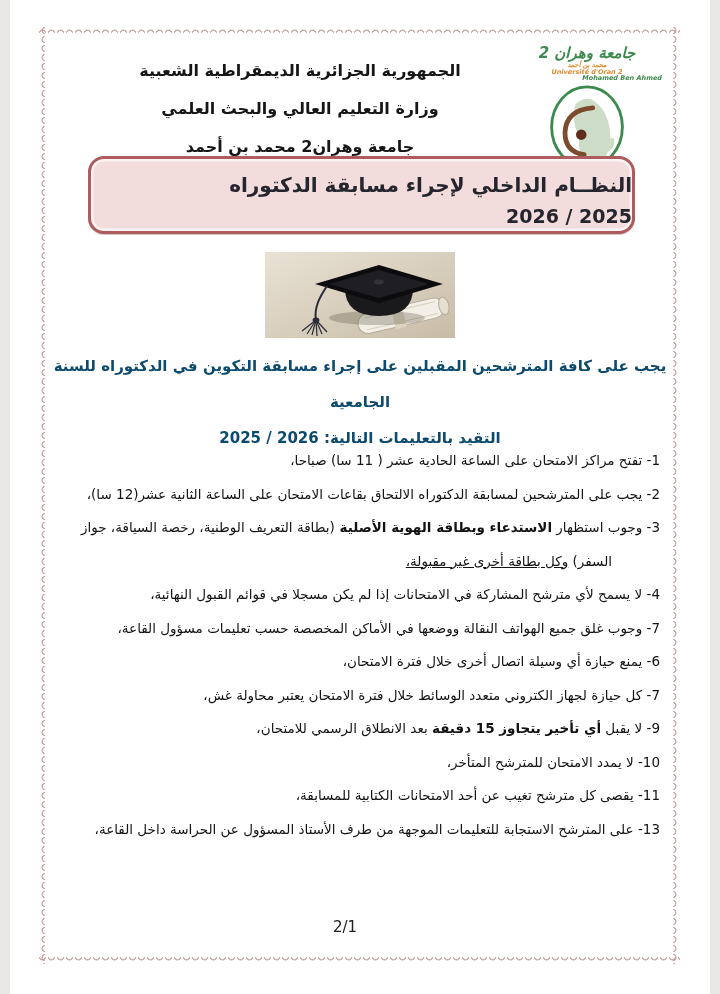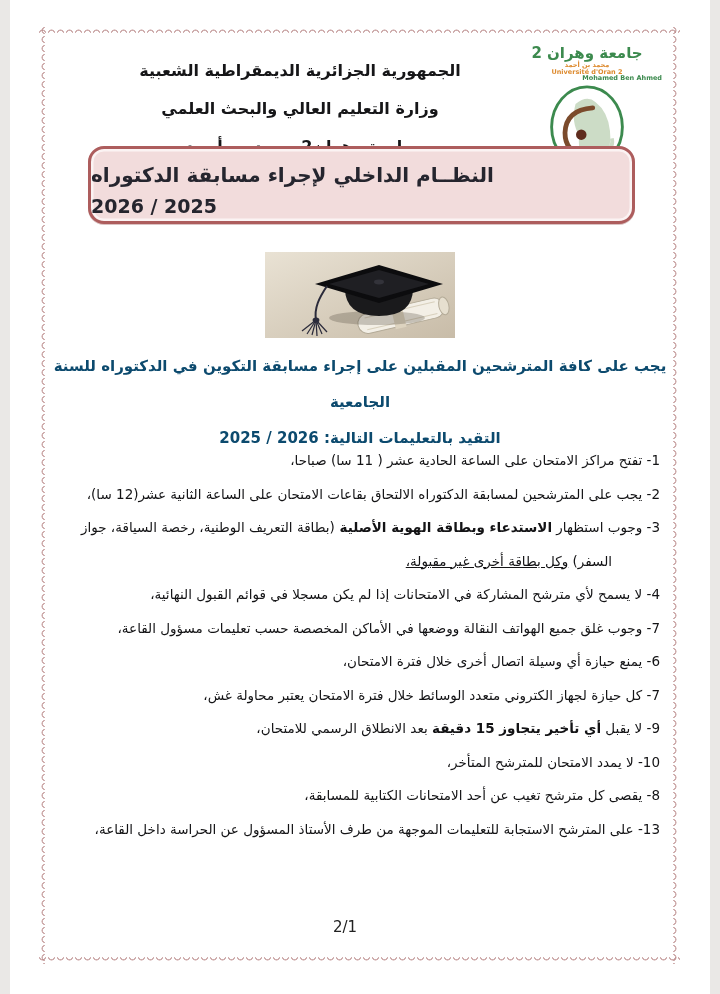--- a/index.html
+++ b/index.html
@@ -31,35 +31,35 @@
     background-size:7px 9px;background-repeat:repeat-y;}
 
   .header-text{
     position:absolute;top:52px;left:80px;width:420px;
     direction:rtl;text-align:center;
     font-weight:bold;font-size:16px;line-height:38px;
     color:#161618;
   }
   .logo{
     position:absolute;top:46px;right:48px;width:150px;
-    text-align:center;direction:rtl;line-height:1.05;
+    text-align:center;direction:rtl;line-height:1.05;font-style:italic;
   }
   .logo-title{font-size:15px;font-weight:bold;color:#3c8a4e;letter-spacing:0;}
   .logo-sub{font-size:6.5px;font-weight:bold;}
   .logo-sub.or{color:#dd8a2e;}
   .logo-sub.gr{color:#3c8a4e;text-align:right;}
   .seal{display:block;margin:1px auto 0 auto;}
 
   .title-box{
-    position:absolute;top:146px;left:78px;right:75px;height:62px;
+    position:absolute;top:156px;left:78px;right:75px;height:62px;
     background:#f2dcdc;
     border:3.5px solid #ad5d5d;
     border-radius:16px;
     box-shadow:inset 0 0 0 2.5px #fbf3f3, 0 1px 0 rgba(150,80,80,.35);
-    direction:rtl;text-align:left;
+    direction:rtl;text-align:right;
     color:#25252e;font-weight:bold;
     padding-top:10px;
   }
   .title-l1{font-size:20px;line-height:32px;}
   .title-l2{font-size:19px;line-height:30px;}
 
   .capimg{position:absolute;top:252px;left:255px;}
 
   .intro{
     position:absolute;top:348px;left:40px;right:40px;
@@ -157,19 +157,19 @@
   <div class="rules" id="rules">
       <div class="rule-item"><span>1- تفتح مراكز الامتحان على الساعة الحادية عشر ( 11 سا) صباحا،</span></div>
       <div class="rule-item"><span>2- يجب على المترشحين لمسابقة الدكتوراه الالتحاق بقاعات الامتحان على الساعة الثانية عشر(12 سا)،</span></div>
       <div class="rule-item"><span>3- وجوب استظهار </span><span class="b">الاستدعاء وبطاقة الهوية الأصلية </span><span>(بطاقة التعريف الوطنية، رخصة السياقة، جواز السفر) </span><span class="u">وكل بطاقة أخرى غير مقبولة،</span></div>
       <div class="rule-item"><span>4- لا يسمح لأي مترشح المشاركة في الامتحانات إذا لم يكن مسجلا في قوائم القبول النهائية،</span></div>
       <div class="rule-item"><span>7- وجوب غلق جميع الهواتف النقالة ووضعها في الأماكن المخصصة حسب تعليمات مسؤول القاعة،</span></div>
       <div class="rule-item"><span>6-  يمنع حيازة أي وسيلة اتصال أخرى خلال فترة الامتحان،</span></div>
       <div class="rule-item"><span>7- كل حيازة لجهاز الكتروني متعدد الوسائط خلال فترة الامتحان يعتبر محاولة غش،</span></div>
       <div class="rule-item"><span>9- لا يقبل </span><span class="b">أي تأخير يتجاوز 15 دقيقة</span><span> بعد الانطلاق الرسمي للامتحان،</span></div>
       <div class="rule-item"><span>10- لا يمدد الامتحان للمترشح المتأخر،</span></div>
-      <div class="rule-item"><span>8- يقصى كل مترشح تغيب عن أحد الامتحانات الكتابية للمسابقة،</span></div>
+      <div class="rule-item"><span>11- يقصى كل مترشح تغيب عن أحد الامتحانات الكتابية للمسابقة،</span></div>
       <div class="rule-item"><span>13- على المترشح الاستجابة للتعليمات الموجهة من طرف الأستاذ المسؤول عن الحراسة داخل القاعة،</span></div>
     </div>
 
   <div class="pagenum">2/1</div>
 
 </div>
 
 </body></html>

